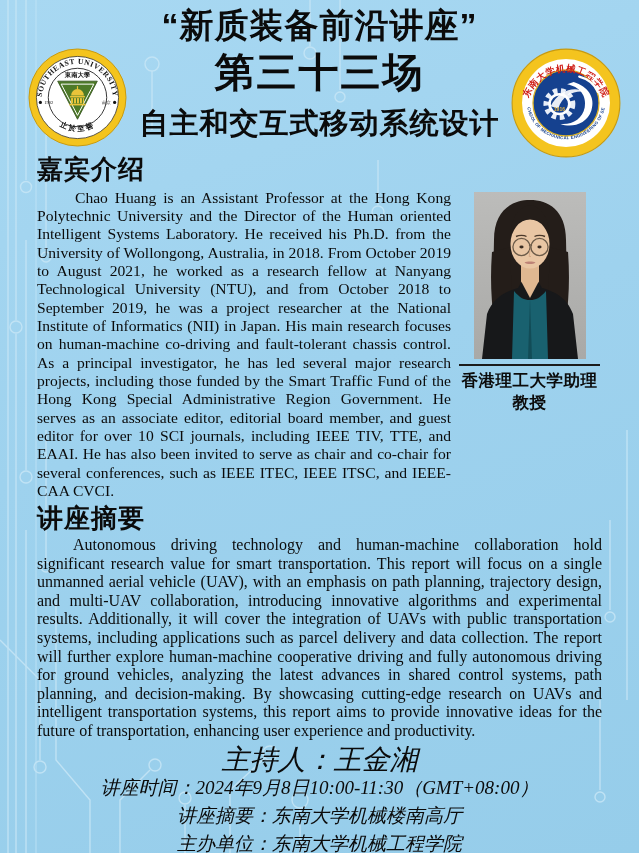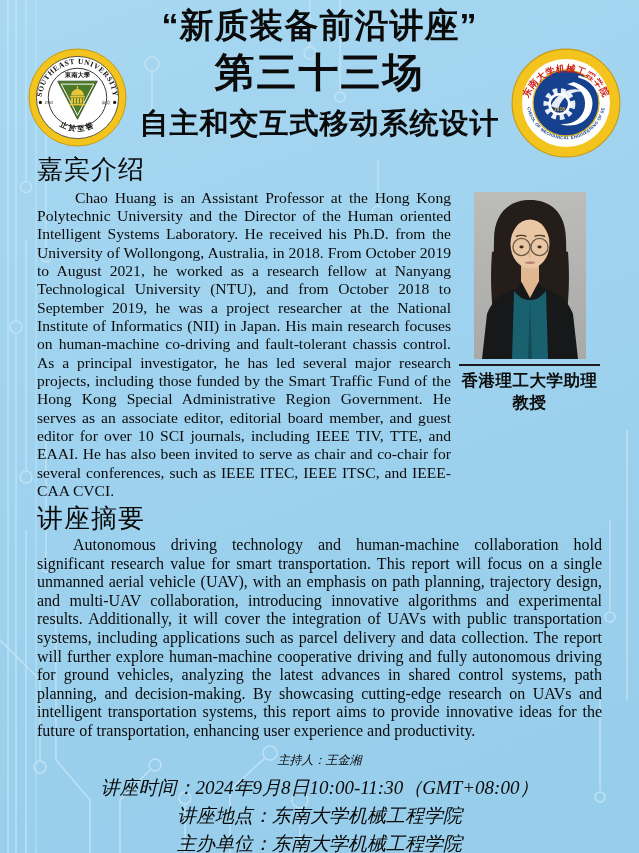--- a/index.html
+++ b/index.html
@@ -15,21 +15,21 @@
   .logo-left{left:28px;top:48px;width:99px;height:99px;}
   .logo-right{right:18px;top:48px;width:110px;height:110px;}
   .header{position:relative;text-align:center;padding-top:8px;line-height:1;}
   .title-1{font-size:34px;font-weight:900;letter-spacing:1px;}
   .title-2{font-size:40px;font-weight:900;margin-top:10px;letter-spacing:2px;}
   .subtitle{font-size:29px;font-weight:700;margin-top:17px;letter-spacing:1px;}
 
   
   .section{position:relative;margin:0 37px;}
   .section-guest{margin-top:17px;}
-  .section-heading{font-size:26px;font-weight:400;letter-spacing:1px;line-height:1.1;}
+  .section-heading{font-size:26px;font-weight:700;letter-spacing:1px;line-height:1.1;}
   .guest-body{display:flex;margin-top:5px;}
   .bio{
     width:414px;margin:0;font-family:"Liberation Serif",serif;
     font-size:15.6px;line-height:18.35px;text-align:justify;text-indent:38px;
   }
   .photo-col{flex:1;margin-left:6px;text-align:center;}
   .portrait{display:block;width:112px;height:167px;margin:3px auto 0;}
   .photo-name{font-size:17px;font-weight:800;margin-top:17px;letter-spacing:2px;}
   .photo-divider{border:none;border-top:2px solid #1b1b1b;margin:5px 2px 4px;}
   .photo-title{font-size:16.5px;font-weight:800;letter-spacing:.5px;}
@@ -37,21 +37,21 @@
   .section-abstract{margin-top:4px;}
   .abstract-text{
     margin:3px 0 0;font-family:"Liberation Serif",serif;
     font-size:16px;line-height:18.6px;text-align:justify;text-indent:36px;
   }
 
   
   .footer{position:relative;text-align:center;margin-top:5px;
     font-family:"Liberation Serif",serif;font-style:italic;}
   .footer-line{line-height:28px;}
-  .footer-host{font-size:12px;}
+  .footer-host{font-size:28px;}
   .footer-time{font-size:19px;}
   .footer-place{font-size:19px;}
   .footer-org{font-size:19px;}
 </style>
 </head>
 <body>
 
 <div class="poster">
 
   <svg class="circuit" viewBox="0 0 639 853" width="639" height="853">
@@ -205,17 +205,17 @@
   </div>
 
   <div class="section section-abstract">
     <div class="section-heading">讲座摘要</div>
     <p class="abstract-text">Autonomous driving technology and human-machine collaboration hold significant research value for smart transportation. This report will focus on a single unmanned aerial vehicle (UAV), with an emphasis on path planning, trajectory design, and multi-UAV collaboration, introducing innovative algorithms and experimental results. Additionally, it will cover the integration of UAVs with public transportation systems, including applications such as parcel delivery and data collection. The report will further explore human-machine cooperative driving and fully autonomous driving for ground vehicles, analyzing the latest advances in shared control systems, path planning, and decision-making. By showcasing cutting-edge research on UAVs and intelligent transportation systems, this report aims to provide innovative ideas for the future of transportation, enhancing user experience and productivity.</p>
   </div>
 
   <div class="footer">
     <div class="footer-line footer-host">主持人：王金湘</div>
     <div class="footer-line footer-time">讲座时间：2024年9月8日10:00-11:30（GMT+08:00）</div>
-    <div class="footer-line footer-place">讲座地点：东南大学机械工程学院</div>
+    <div class="footer-line footer-place">讲座摘要：东南大学机械楼南高厅</div>
     <div class="footer-line footer-org">主办单位：东南大学机械工程学院</div>
   </div>
 
 </div>
 
 </body></html>

